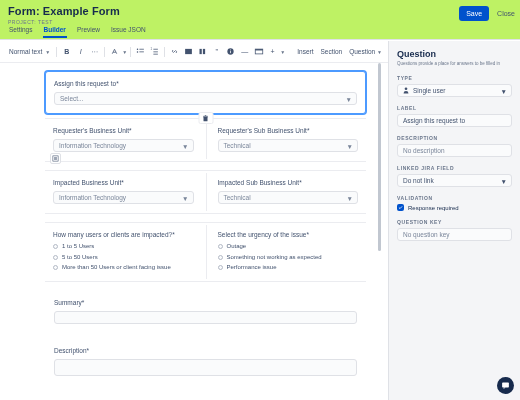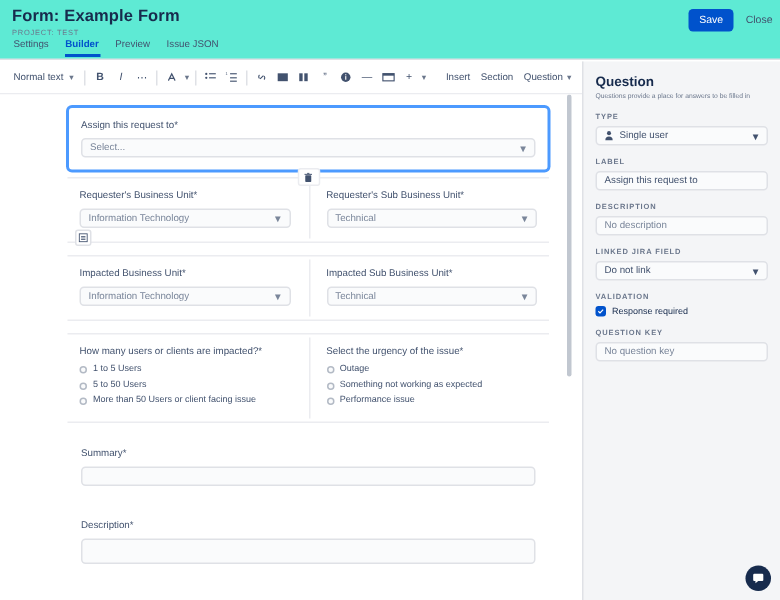--- a/index.html
+++ b/index.html
@@ -8,21 +8,21 @@
     font-family: "Liberation Sans", sans-serif;
     background: #ffffff;
     color: #172b4d;
     overflow: hidden;
   }
   .app { position: relative; width: 520px; height: 400px; }
 
   
   .header {
     position: absolute; top: 0; left: 0; right: 0; height: 40px;
-    background: #5eead4;
+    background: #bef264;
     padding: 5px 8px 0 8px;
   }
   .page-title { font-size: 11px; font-weight: 700; color: #172b4d; letter-spacing: .1px; line-height: 12px; }
   .project-sub { font-size: 5px; color: #6b778c; letter-spacing: .5px; margin-top: 2px; text-transform: uppercase; }
   .header-actions { position: absolute; top: 6px; right: 4px; display: flex; align-items: center; gap: 7px; }
   .btn-save {
     background: #0052cc; color: #fff; border: none; border-radius: 3px;
     font-size: 7px; font-family: inherit; padding: 3px 7px; cursor: pointer; line-height: 9px;
   }
   .btn-close {

